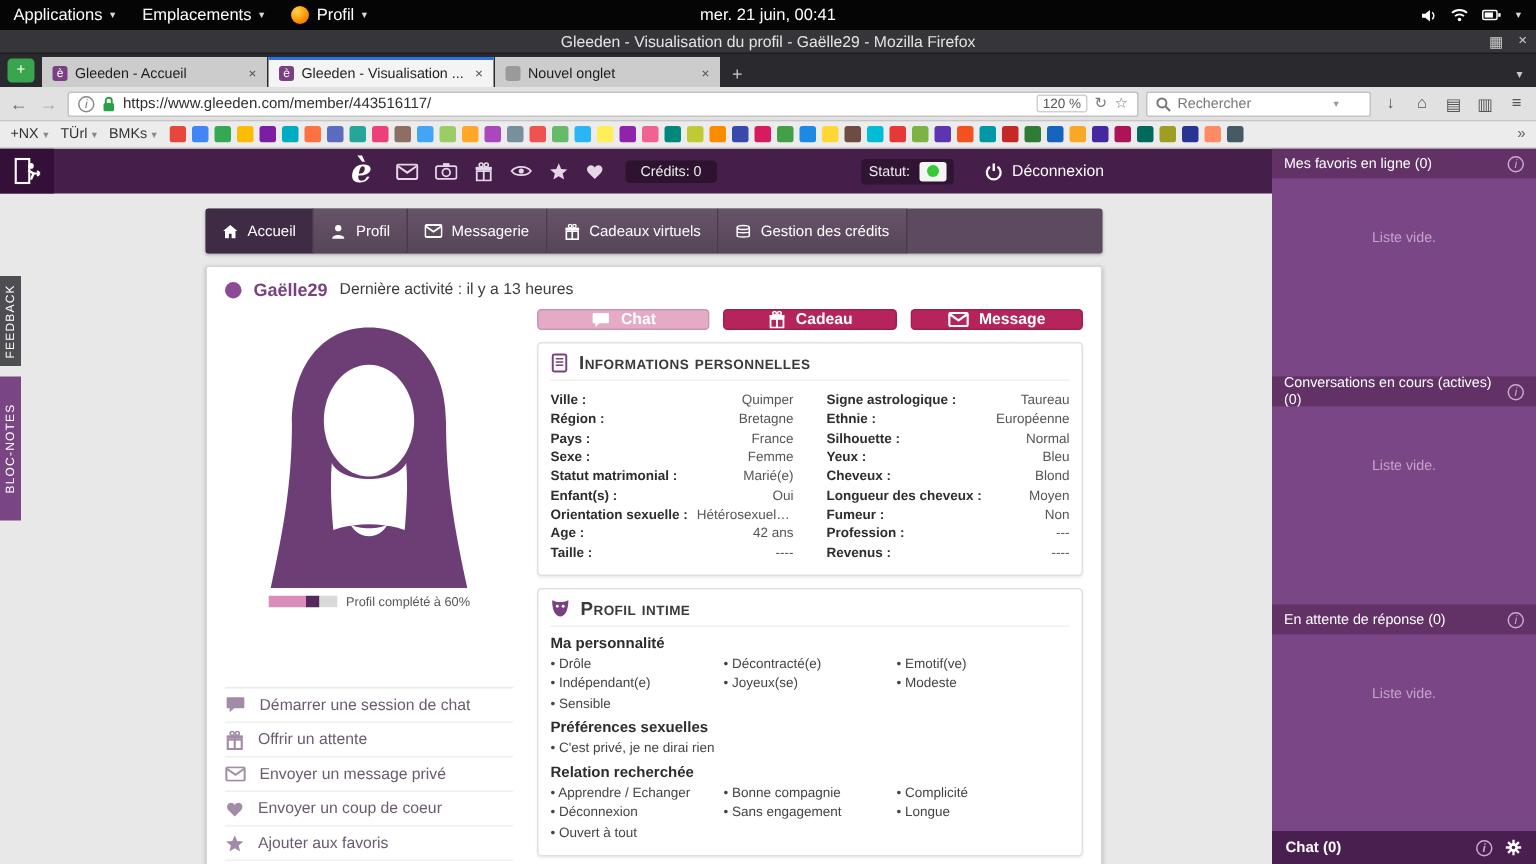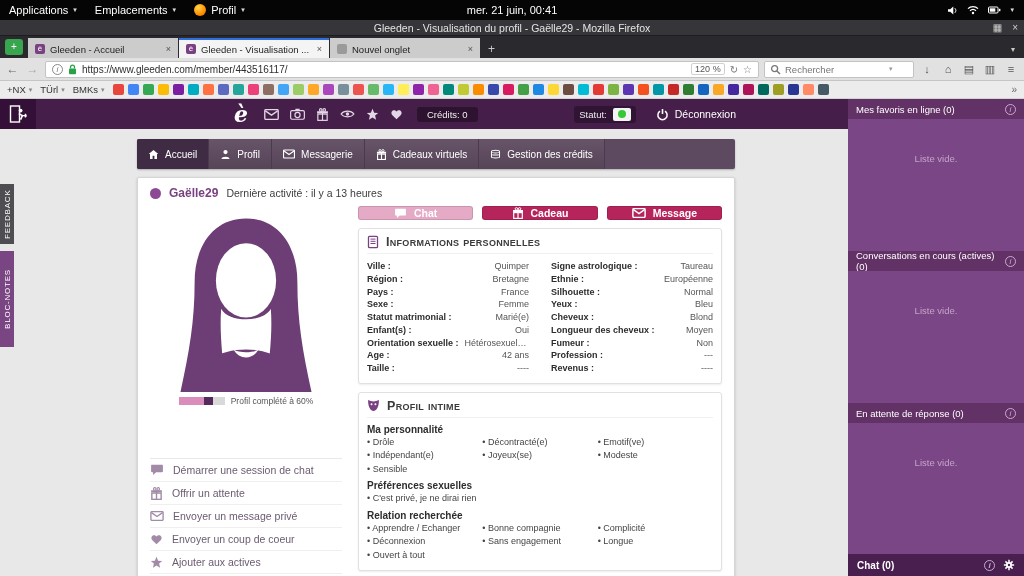--- a/index.html
+++ b/index.html
@@ -496,21 +496,21 @@
               <div class="action-row">
                 <svg width="13" height="12" viewBox="0 0 12 11">
                     <path d="M6 10.4 L2.4 6.9 C0.9 5.4 0.9 3.3 2.3 2.4 C3.5 1.6 5.1 2 6 3.3 C6.9 2 8.5 1.6 9.7 2.4 C11.1 3.3 11.1 5.4 9.6 6.9 Z" fill="#a18ba7"></path>
                   </svg>
                 <span>Envoyer un coup de coeur</span>
               </div>
               <div class="action-row">
                 <svg width="13" height="13" viewBox="0 0 12 12">
                     <polygon points="6,0.8 7.5,4.3 11.3,4.6 8.4,7 9.3,10.8 6,8.7 2.7,10.8 3.6,7 0.7,4.6 4.5,4.3" fill="#a18ba7"></polygon>
                   </svg>
-                <span>Ajouter aux actives</span>
+                <span>Ajouter aux favoris</span>
               </div>
               <div class="action-row">
                 <svg width="13" height="13" viewBox="0 0 13 13">
                     <circle cx="6.5" cy="6.5" r="5" fill="none" stroke="#a18ba7" stroke-width="1.5"></circle>
                     <line x1="3" y1="3" x2="10" y2="10" stroke="#a18ba7" stroke-width="1.5"></line>
                   </svg>
                 <span>Bloquer le profil</span>
               </div>
               <div class="action-row">
                 <svg width="12" height="12" viewBox="0 0 12 12">

